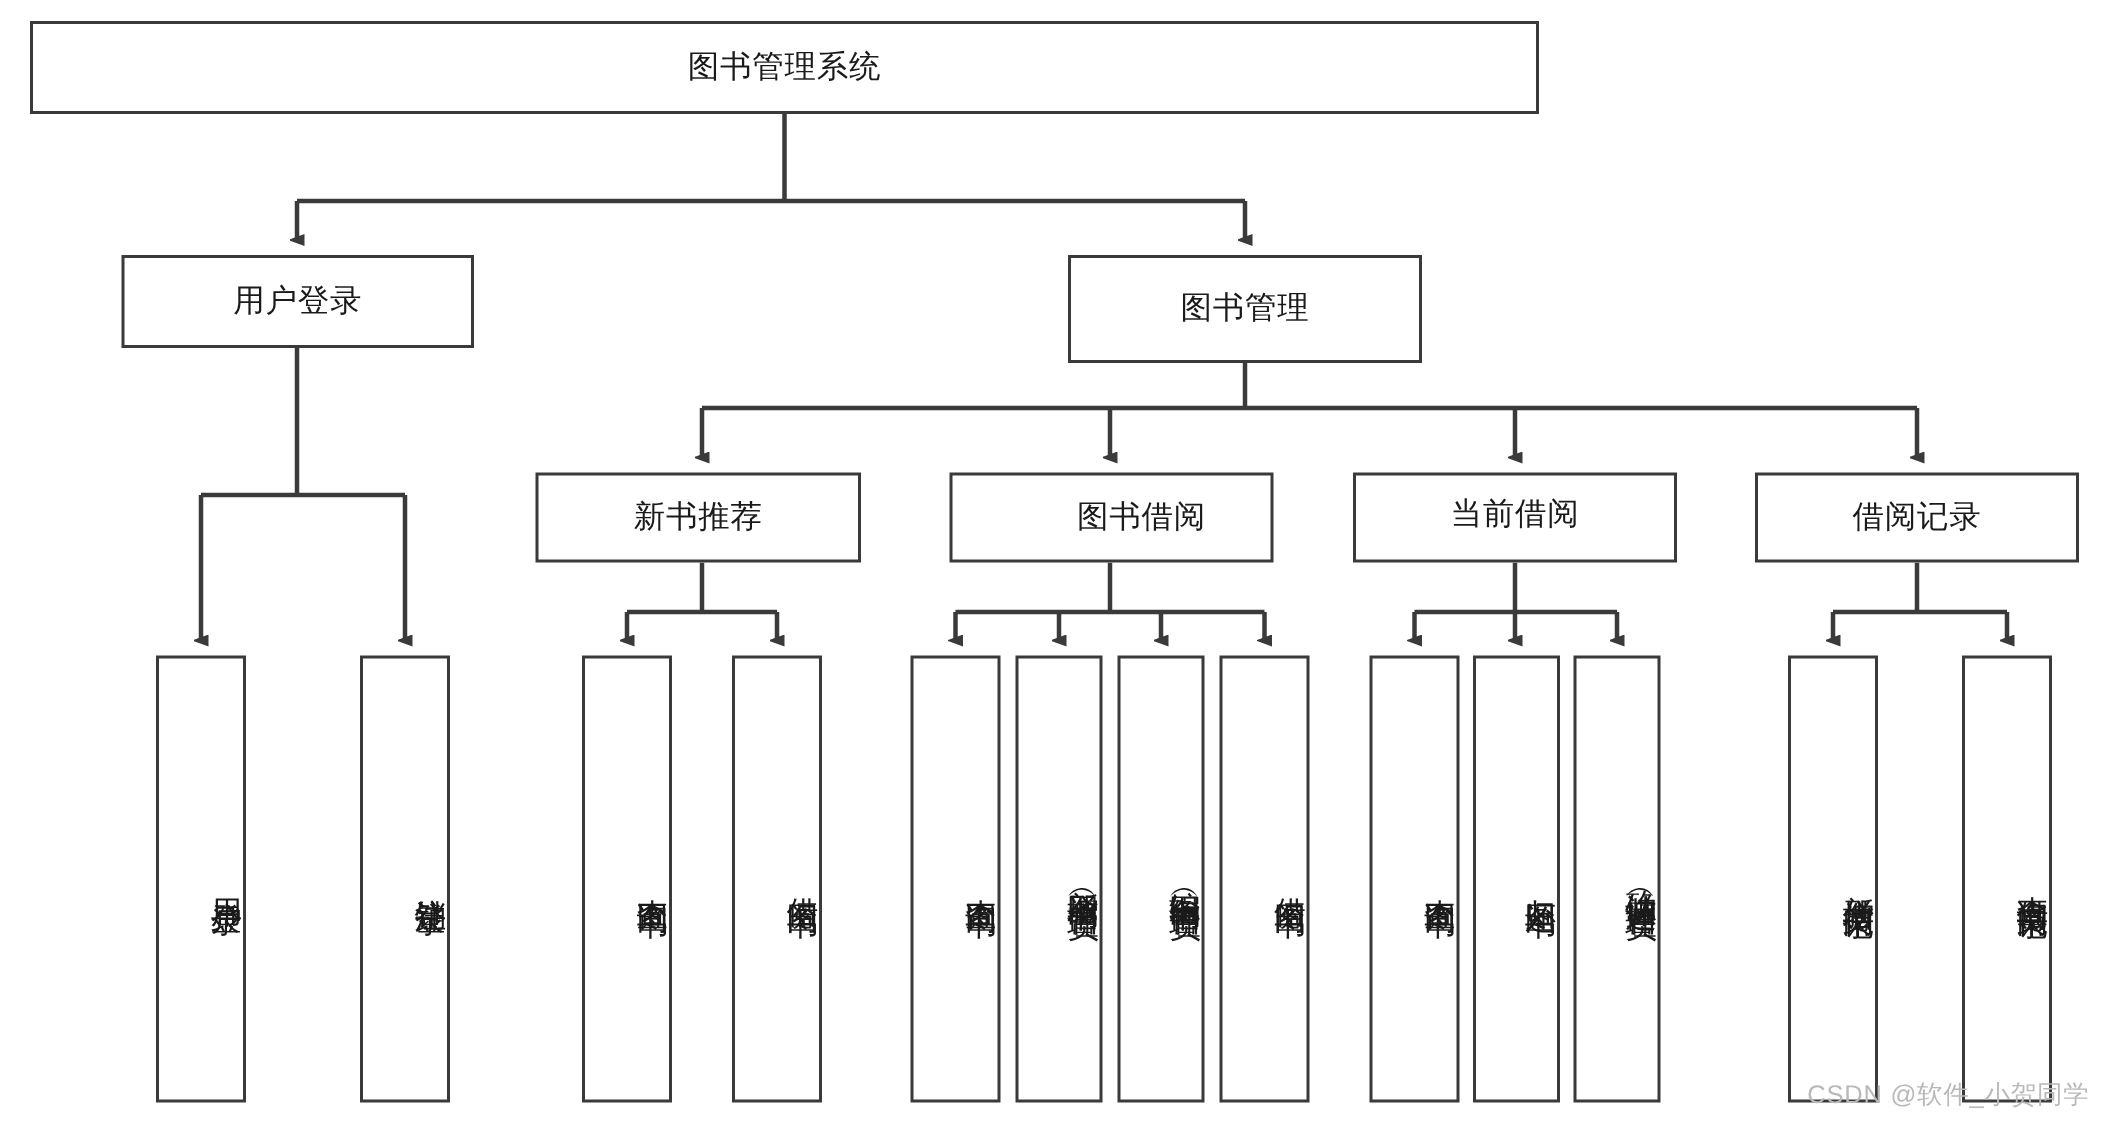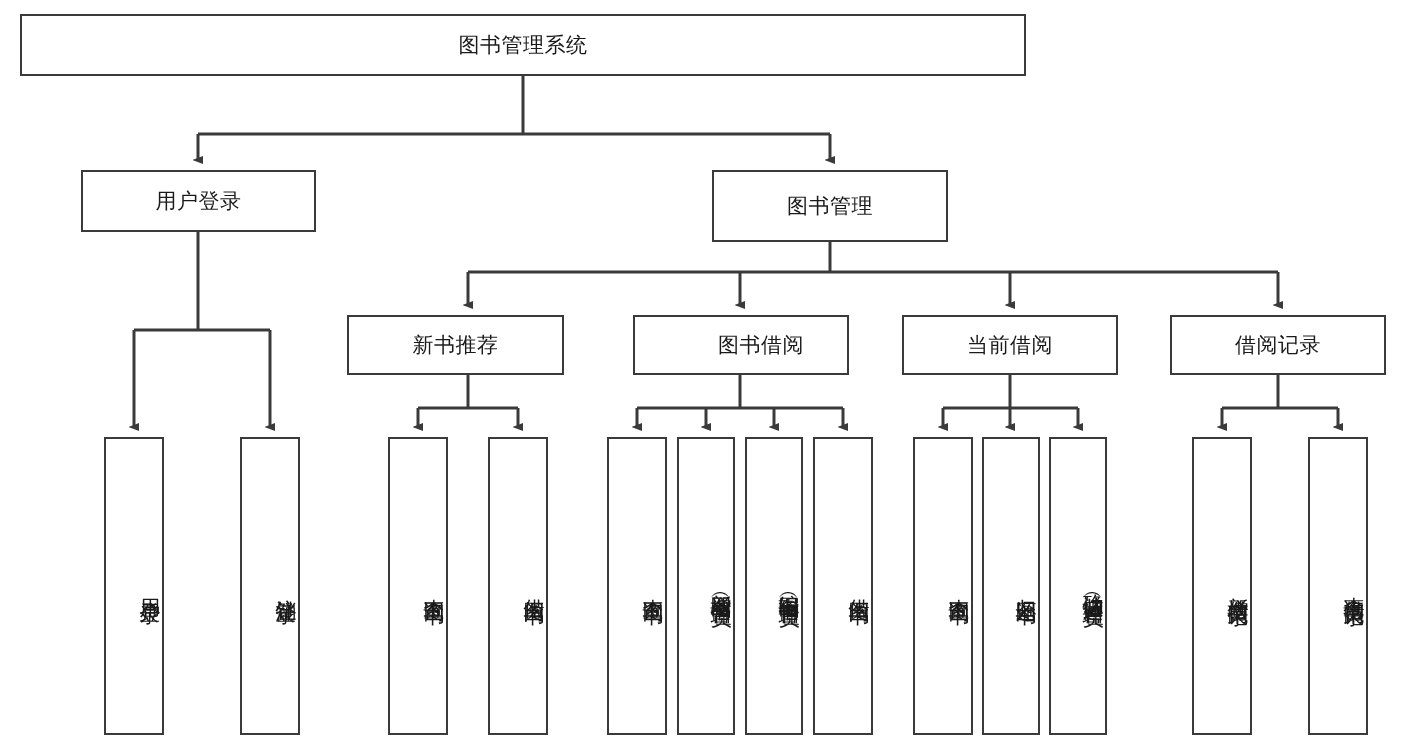--- a/index.html
+++ b/index.html
@@ -126,27 +126,27 @@
     <span class="lbl">图书管理系统</span>
   </div>
 
   <div class="node h" style="left:81px; top:170px; width:235px; height:62px;">
     <span class="lbl">用户登录</span>
   </div>
   <div class="node h" style="left:712px; top:170px; width:236px; height:72px;">
     <span class="lbl">图书管理</span>
   </div>
 
-  <div class="node h" style="left:347px; top:315px; width:217px; height:60px;">
+  <div class="node h" style="left:357px; top:315px; width:217px; height:60px;">
     <span class="lbl">新书推荐</span>
   </div>
   <div class="node h" style="left:633px; top:315px; width:216px; height:60px;padding-left:40px;">
     <span class="lbl">图书借阅</span>
   </div>
-  <div class="node h" style="left:902px; top:315px; width:216px; height:60px;">
+  <div class="node h" style="left:902px; top:315px; width:216px; height:60px;font-family:Liberation Mono, monospace;">
     <span class="lbl">当前借阅</span>
   </div>
   <div class="node h" style="left:1170px; top:315px; width:216px; height:60px;">
     <span class="lbl">借阅记录</span>
   </div>
 
   <div class="node v" style="left:104px; top:437px; width:60px; height:298px;">
     <span class="lbl">用户登录</span>
   </div>
   <div class="node v" style="left:240px; top:437px; width:60px; height:298px;">
@@ -183,14 +183,15 @@
     <span class="lbl">确认归还（管理员）</span>
   </div>
 
   <div class="node v" style="left:1192px; top:437px; width:60px; height:298px;">
     <span class="lbl">新增借阅记录</span>
   </div>
   <div class="node v" style="left:1308px; top:437px; width:60px; height:298px;">
     <span class="lbl">查询借阅记录</span>
   </div>
 
+  <div class="watermark">CSDN @软件_小贺同学</div>
 
 </div>
 
 </body></html>

